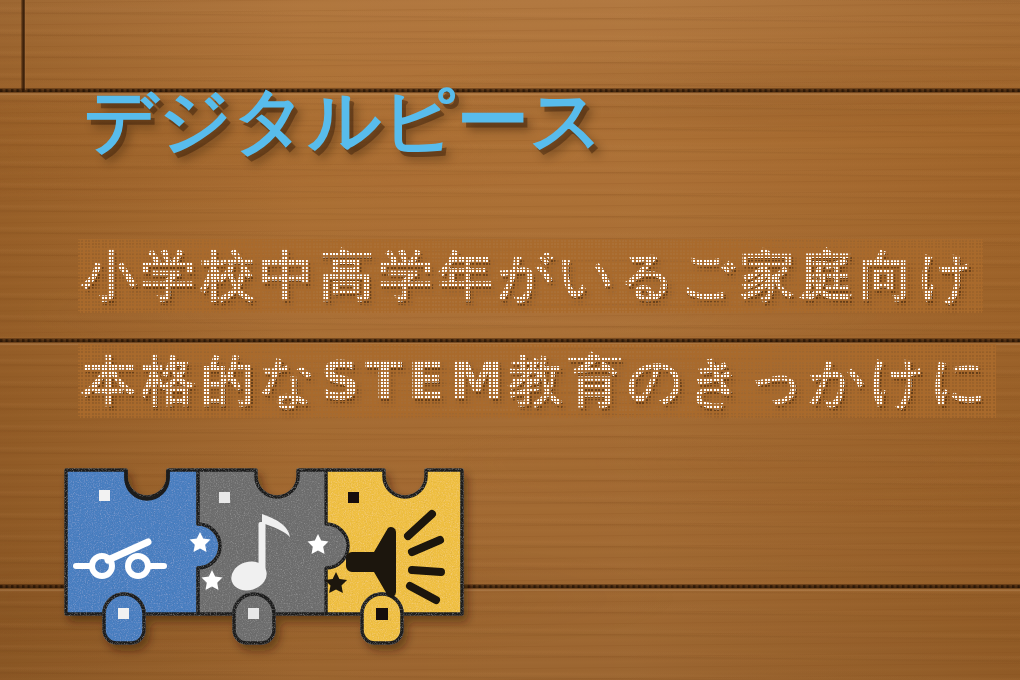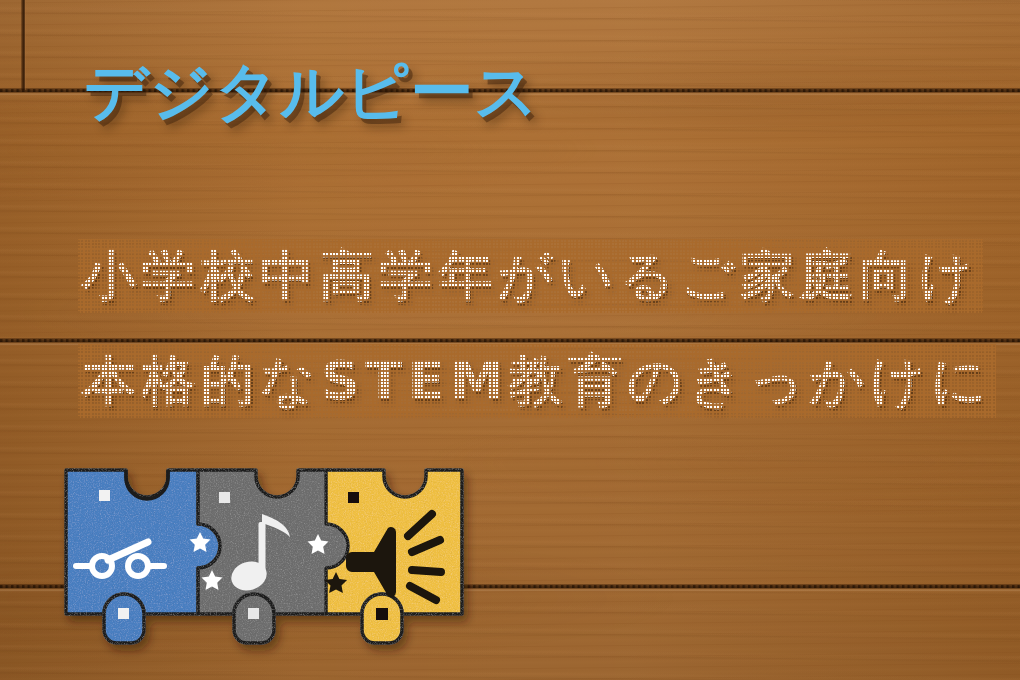--- a/index.html
+++ b/index.html
@@ -176,21 +176,21 @@
   <div class="wood-base"></div>
   <div class="wood-waves"></div>
   <div class="wood-grain"></div>
   <div class="wood-grain2"></div>
 
   <div class="seam-h" style="top:88px;"></div>
   <div class="seam-h" style="top:338px;"></div>
   <div class="seam-h" style="top:584px;"></div>
   <div class="seam-v" style="left:21px; top:0; height:90px;"></div>
 
-  <div class="title" id="title-text" style="left:84px; top:40px; font-size:63px; line-height:104px;">デジタルピース</div>
+  <div class="title" id="title-text" style="left:84px; top:68px; font-size:72px; line-height:104px;">デジタルピース</div>
 
   <div class="sub-line" style="left:82px; top:245px; font-size:54px; line-height:62px;">
     <span>小学校中高学年がいるご家庭向け</span>
     <span class="dotgrid"></span>
   </div>
 
   <div class="sub-line" style="left:82px; top:350px; font-size:54px; line-height:62px;">
     <span>本格的なSTEM教育のきっかけに</span>
     <span class="dotgrid"></span>
   </div>

